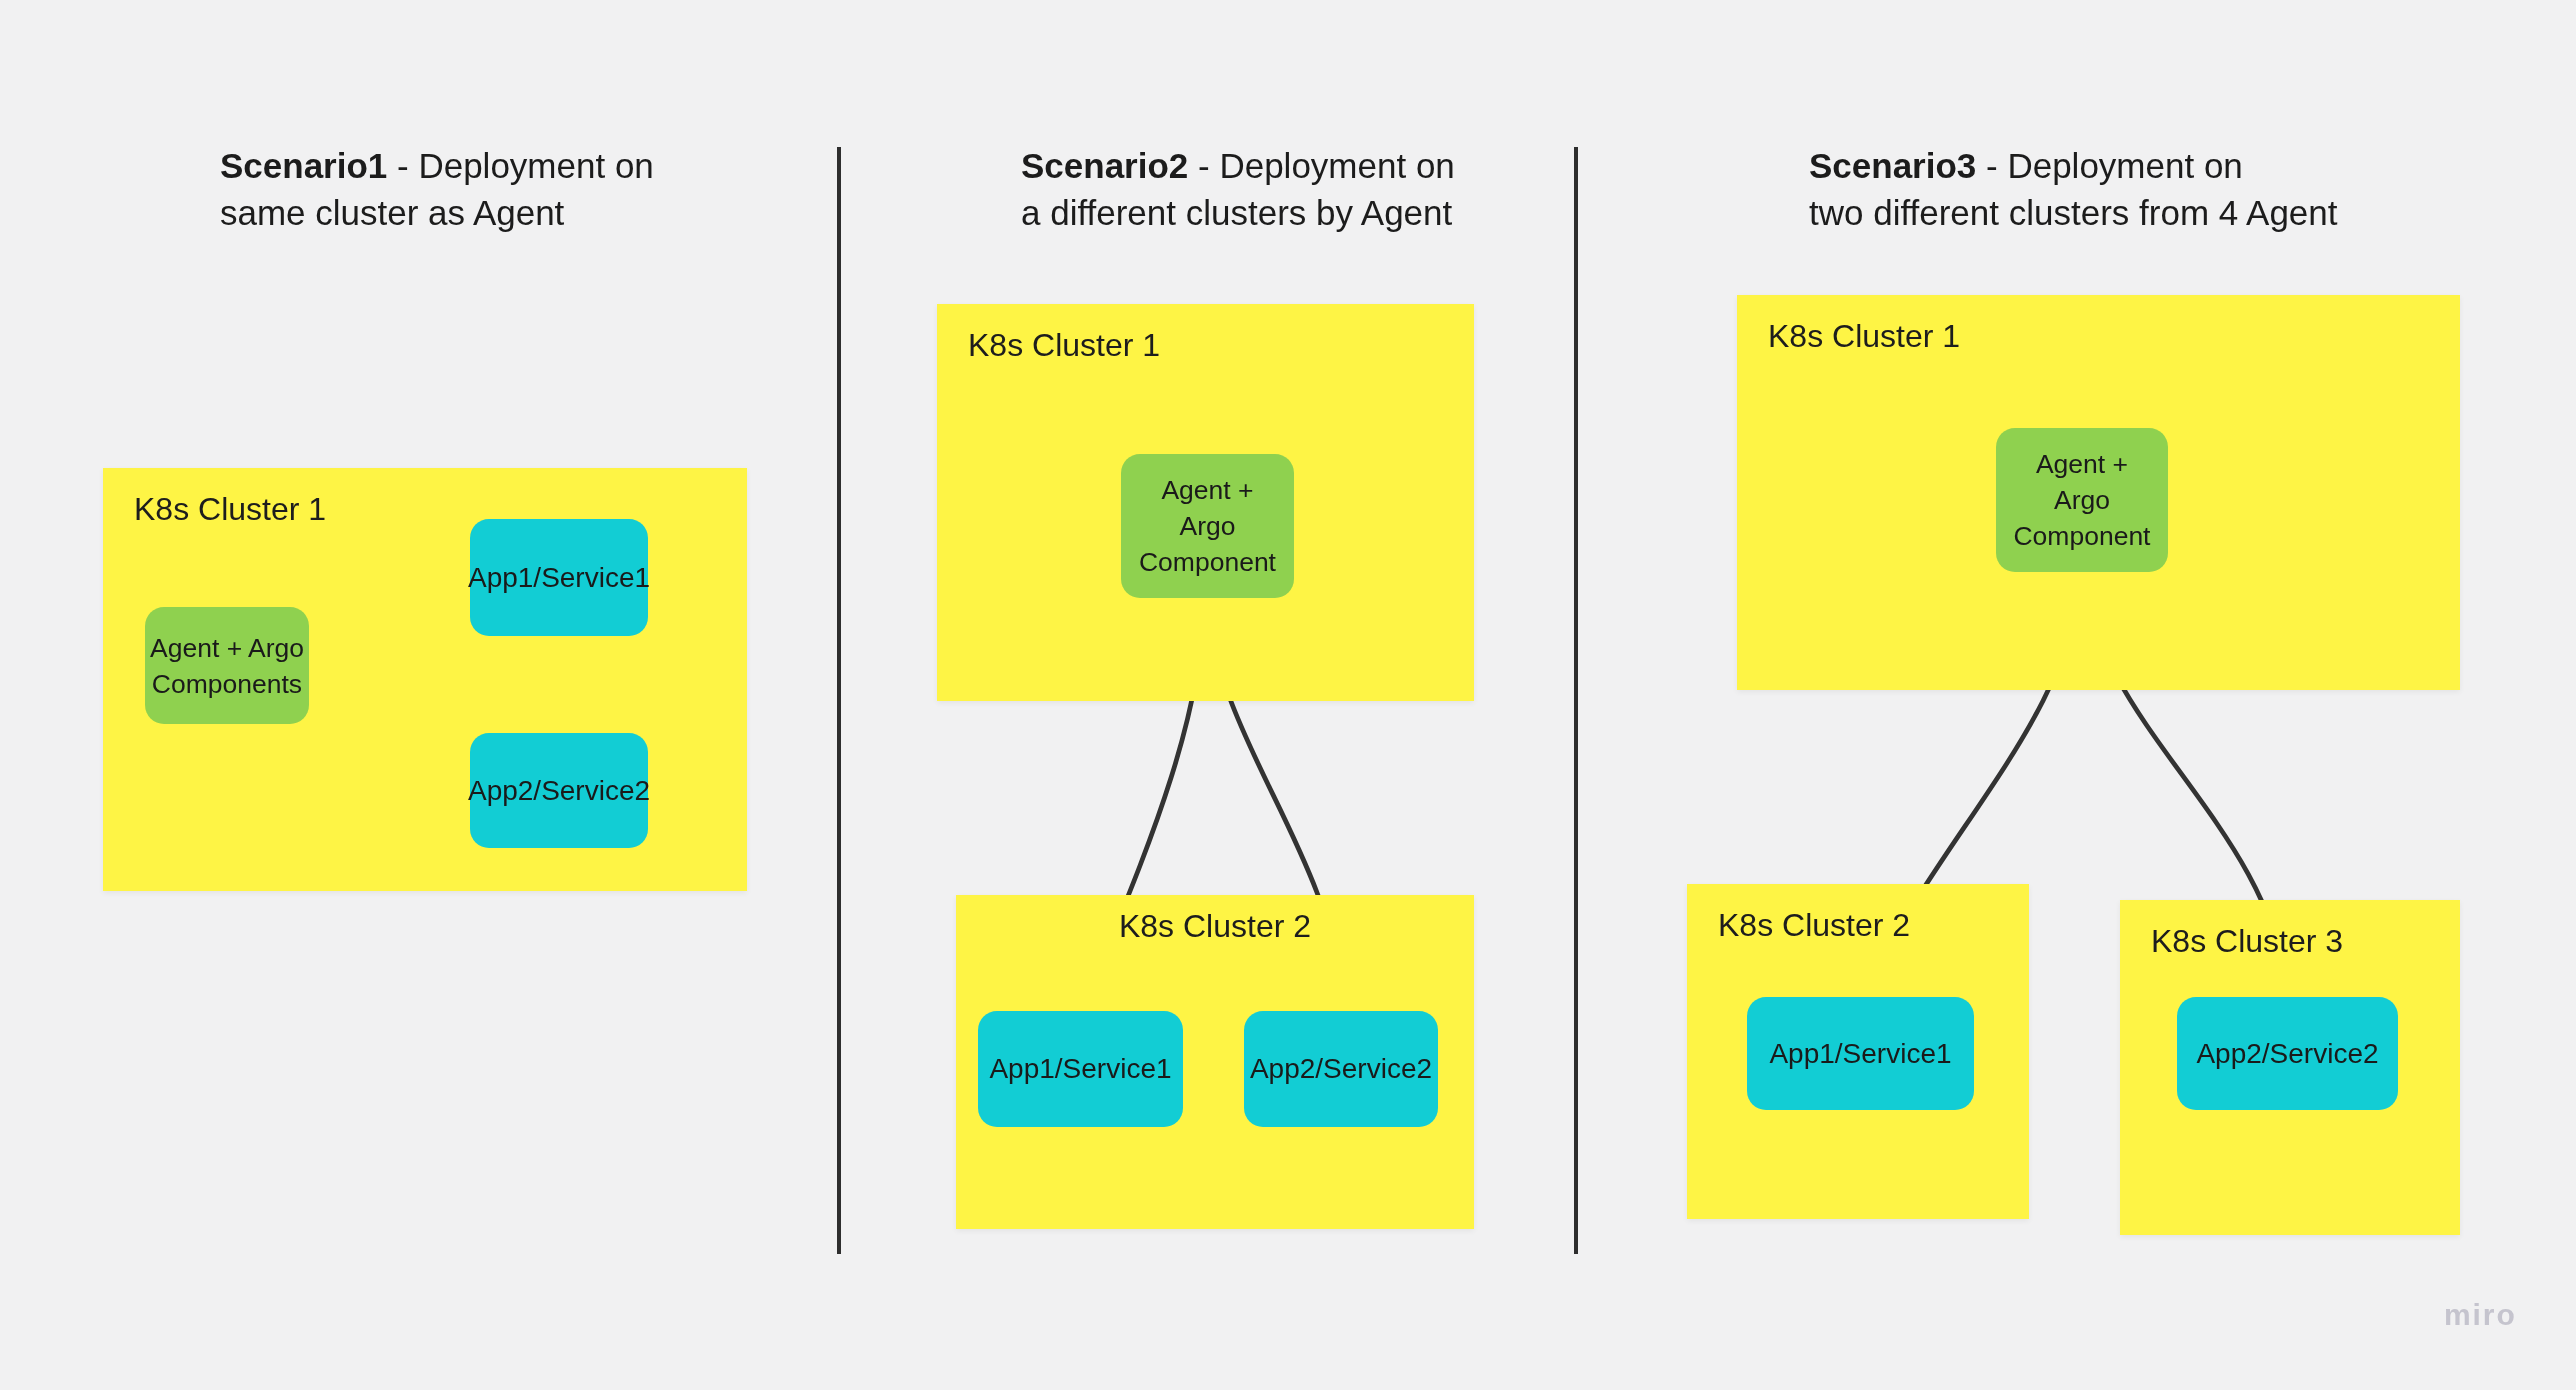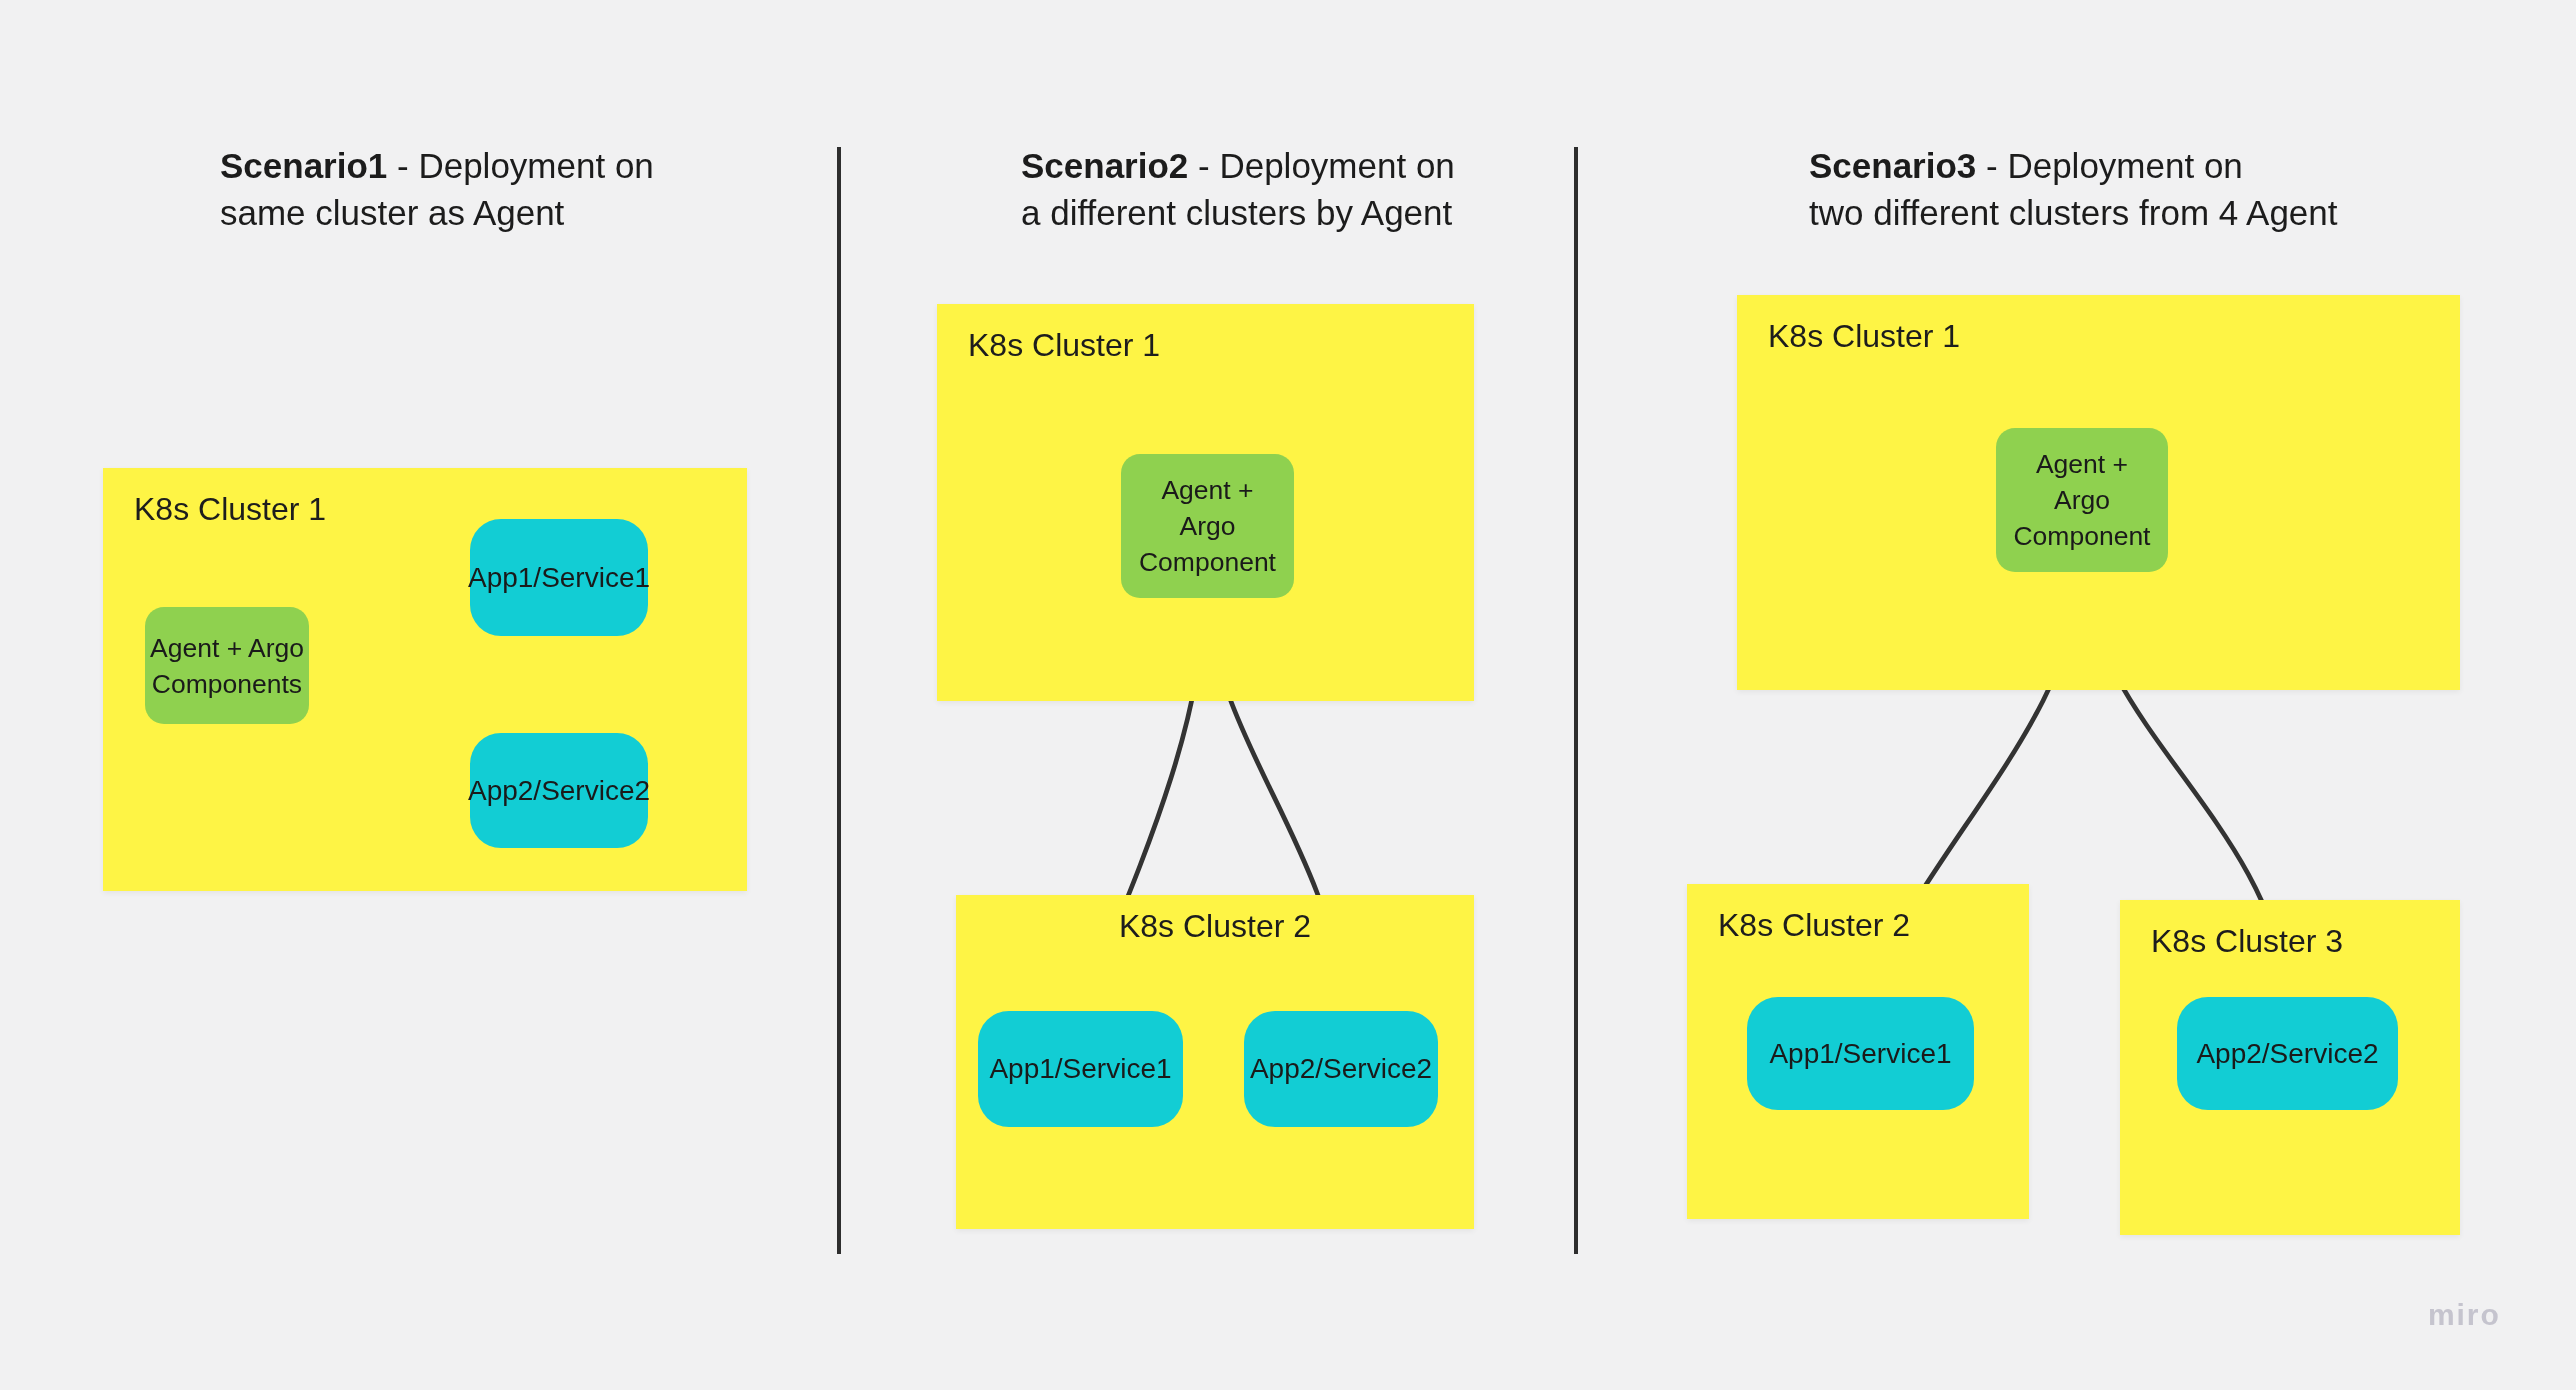--- a/index.html
+++ b/index.html
@@ -25,24 +25,25 @@
   .cluster-label{
     position:absolute;left:12px;top:0;padding:20px 19px;font-size:32px;line-height:42px;
     color:#1d1d1d;white-space:nowrap;
   }
   .cluster-label.center{left:0;right:0;text-align:center;padding:9.5px 0;}
   .node{
     position:absolute;display:flex;align-items:center;justify-content:center;
     text-align:center;white-space:pre-line;
   }
   .node.green{background:var(--node_green,#8fd14f);border-radius:19px;font-size:26.5px;line-height:36px;}
-  .node.cyan{background:var(--node_cyan,#12cdd4);border-radius:31px;font-size:28px;line-height:34px;}
+  .node.cyan{background:var(--node_cyan,#12cdd4);border-radius:19px;font-size:28px;line-height:34px;}
   .watermark{
     position:absolute;font-size:30px;font-weight:700;letter-spacing:1.9px;
     color:var(--watermark,#c5c4ce);
+    margin-left:16px;
   }
 </style>
 </head>
 <body>
 
 <div class="canvas">
 
   <svg class="arrow-layer" viewBox="0 0 2722 1469" xmlns="http://www.w3.org/2000/svg">
     <defs>
       <marker id="ah" viewBox="0 0 12 12" refX="10.5" refY="6" markerWidth="28" markerHeight="40" orient="auto" markerUnits="userSpaceOnUse">

